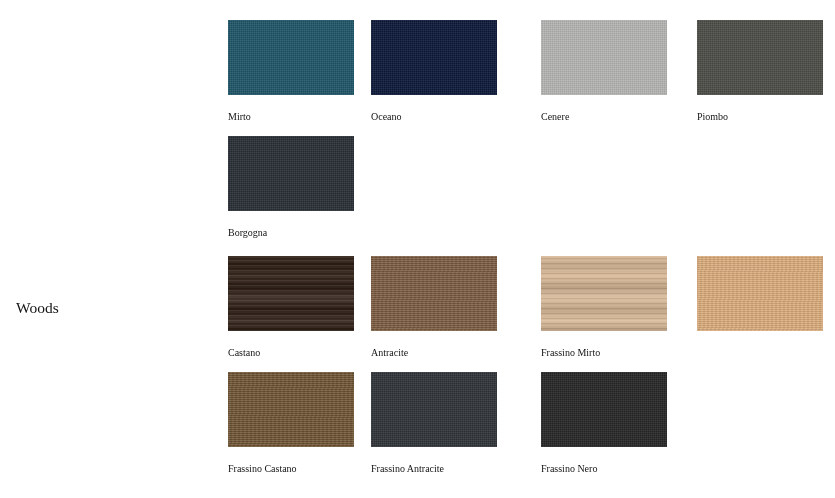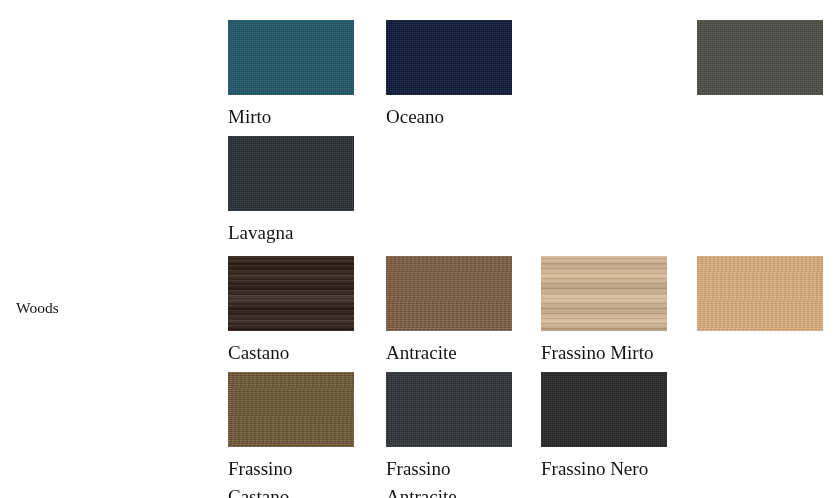--- a/index.html
+++ b/index.html
@@ -49,21 +49,21 @@
   .swatch-row.r2 { height: 120px; }
   .swatch-row.r3 { height: 116px; }
   .swatch-row.r4 { height: 126px; }
 
   .swatch-cell {
     position: absolute;
     top: 0;
     width: 126px;
   }
   .swatch-cell.c1 { left: 0px; }
-  .swatch-cell.c2 { left: 158px; }
+  .swatch-cell.c2 { left: 143px; }
   .swatch-cell.c3 { left: 313px; }
   .swatch-cell.c4 { left: 469px; }
 
   .swatch-chip {
     width: 126px;
     height: 75px;
     display: block;
     position: relative;
     overflow: hidden;
     background-color: #cccccc;
@@ -106,21 +106,21 @@
       repeating-linear-gradient(0deg,
         rgba(255,255,255,0.12) 0 1px,
         rgba(0,0,0,0.07) 1px 2px),
       repeating-linear-gradient(92deg,
         rgba(0,0,0,0.05) 0 2px,
         rgba(255,255,255,0.04) 2px 4px);
   }
 
   .swatch-label {
     margin-top: 8px;
-    font-size: 19px;
+    font-size: 10px;
     line-height: 28px;
     color: #141414;
     width: 126px;
   }
 </style>
 </head>
 <body style="background: rgb(255, 255, 255);">
 
 <div class="sheet">
 
@@ -130,29 +130,34 @@
 
     <div class="swatch-row r1">
       <div class="swatch-cell c1">
         <span class="swatch-chip tex-fabric" style="background-color: rgb(31, 85, 103);"></span>
         <div class="swatch-label">Mirto</div>
       </div>
       <div class="swatch-cell c2">
         <span class="swatch-chip tex-fabric" style="background-color: rgb(12, 24, 56);"></span>
         <div class="swatch-label">Oceano</div>
       </div>
+      <div class="swatch-cell c3">
+        <span class="swatch-chip tex-fabric" style="background-color: rgb(180, 180, 178);"></span>
+        <div class="swatch-label">Cenere</div>
+      </div>
       <div class="swatch-cell c4">
         <span class="swatch-chip tex-fabric" style="background-color: rgb(75, 76, 70);"></span>
+        <div class="swatch-label">Piombo</div>
       </div>
     </div>
 
     <div class="swatch-row r2">
       <div class="swatch-cell c1">
         <span class="swatch-chip tex-fabric" style="background-color: rgb(40, 45, 53);"></span>
-        <div class="swatch-label">Lavagna</div>
+        <div class="swatch-label">Borgogna</div>
       </div>
       <div class="swatch-cell c3 empty">
         
         
       </div>
       <div class="swatch-cell c4 empty">
         
         
       </div>
     </div>

